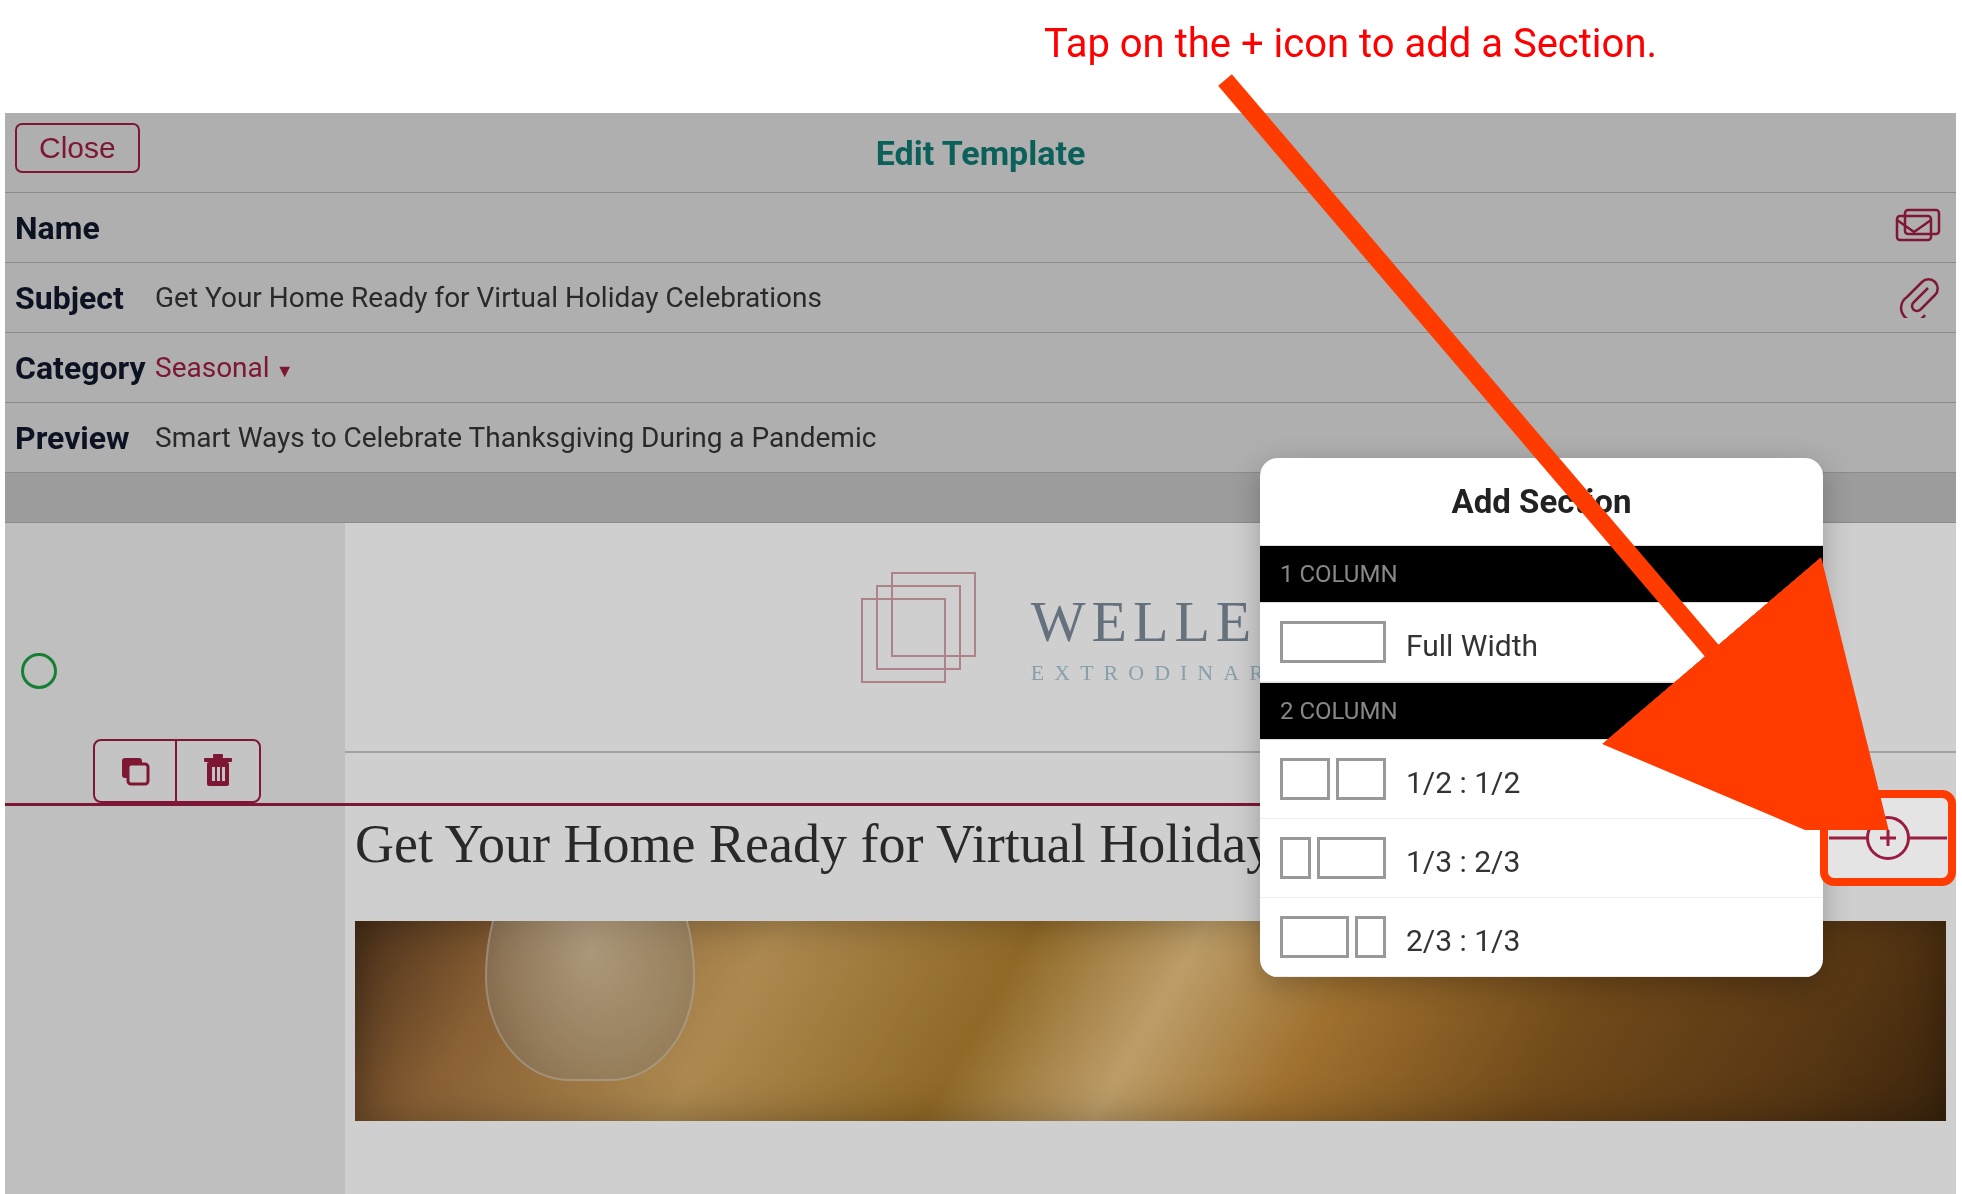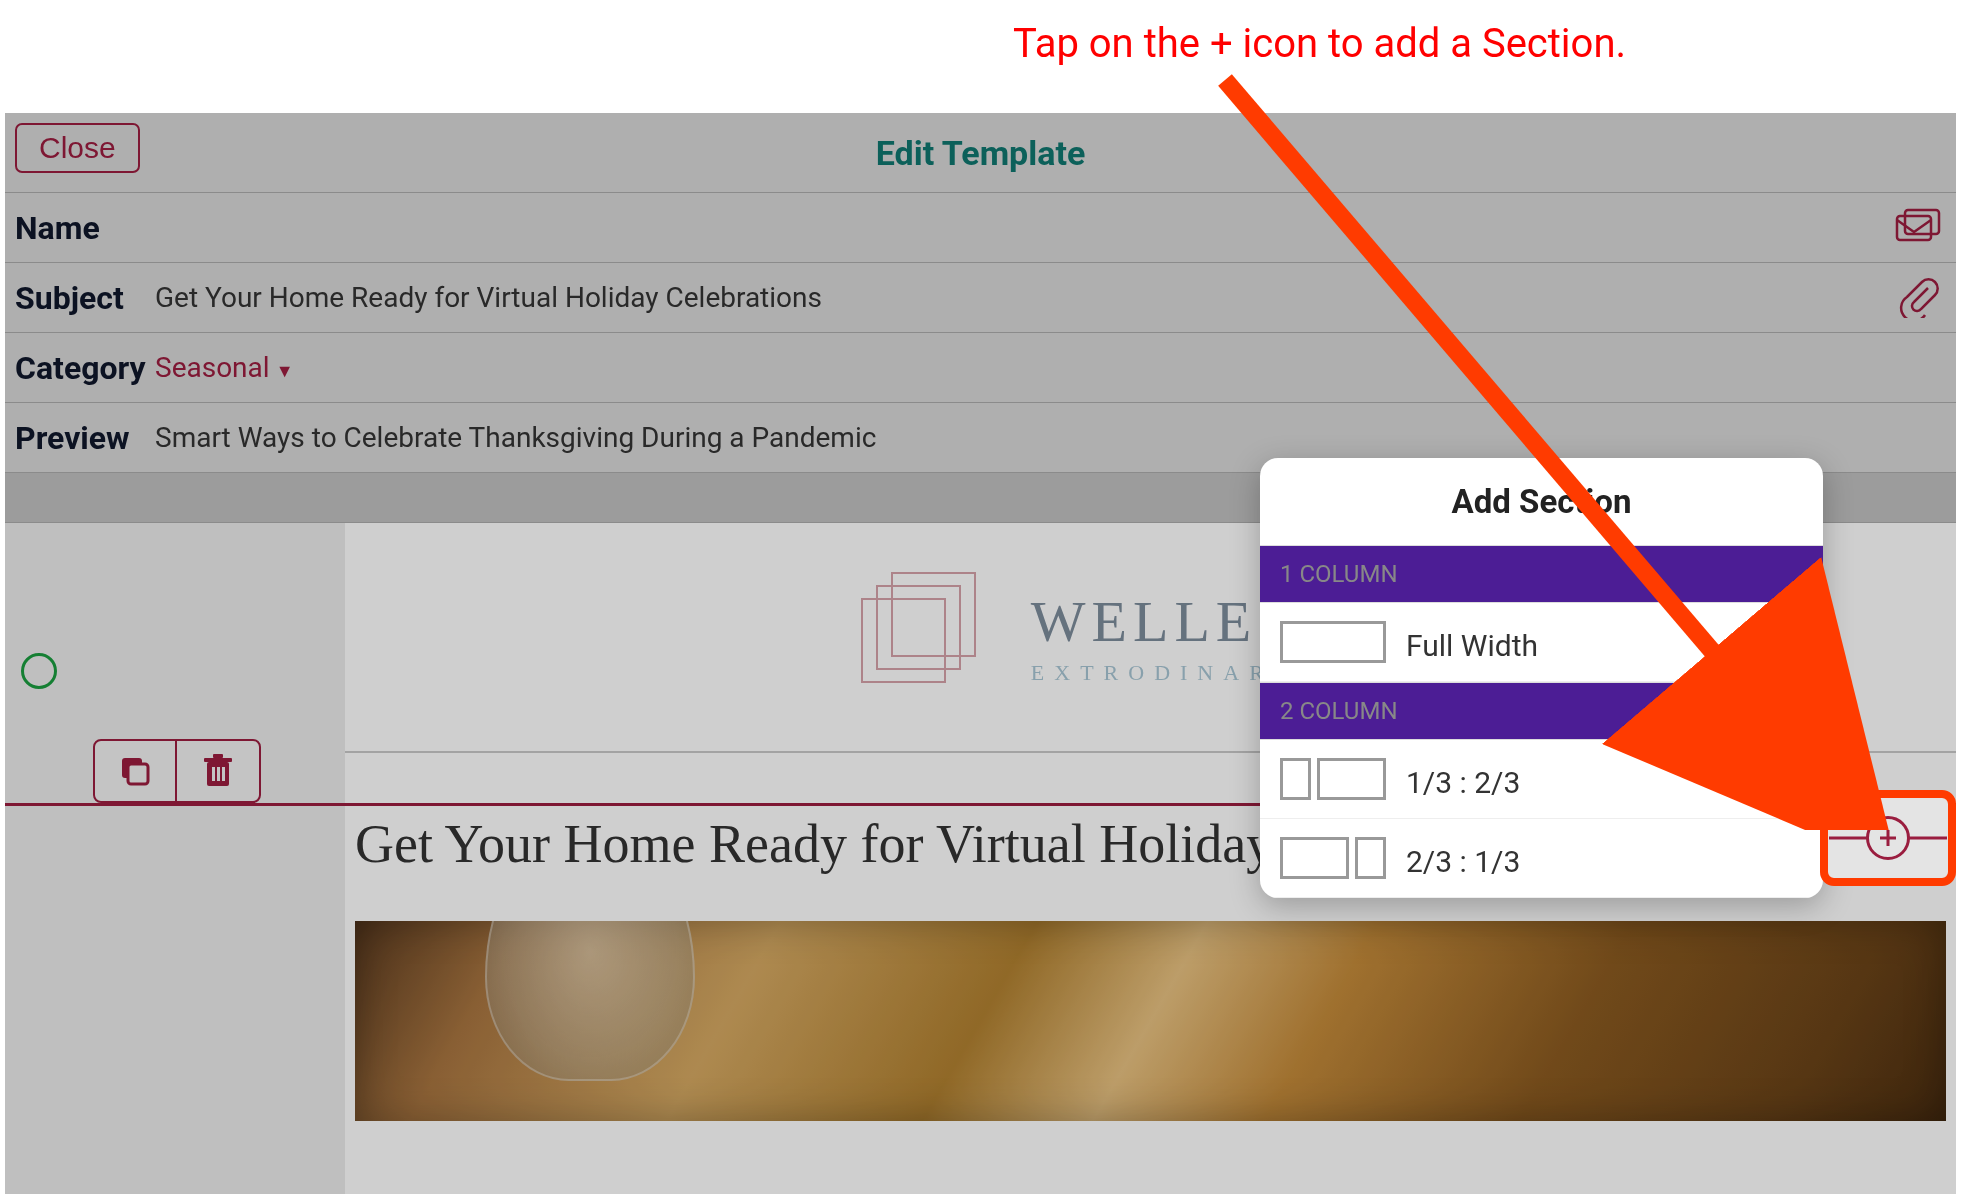--- a/index.html
+++ b/index.html
@@ -11,21 +11,21 @@
       font-family: -apple-system, BlinkMacSystemFont, "Segoe UI", Roboto, Helvetica, Arial, sans-serif;
       width: 1962px;
       height: 1194px;
       background: #fff;
       position: relative;
       overflow: hidden;
     }
     .annotation {
       position: absolute;
       top: 20px;
-      left: 1013px;
+      left: 1044px;
       font-size: 40px;
       color: #ff0000;
       font-weight: 400;
     }
     .app-frame {
       position: absolute;
       top: 102px;
       left: 5px;
       right: 6px;
       bottom: 0;
@@ -237,21 +237,21 @@
       z-index: 50;
     }
     .popover-header {
       text-align: center;
       font-size: 33px;
       font-weight: 700;
       padding: 24px 0;
       color: #222;
     }
     .popover-group-header {
-      background: #4c1d95;
+      background: #000000;
       padding: 14px 20px;
       font-size: 24px;
       color: #888;
       border-top: 1px solid #ddd;
       border-bottom: 1px solid #ddd;
     }
     .popover-item {
       display: flex;
       align-items: flex-end;
       gap: 20px;
@@ -424,20 +424,27 @@
       <div class="popover-group-header">1 COLUMN</div>
       <div class="popover-item">
         <div class="col-preview">
           <div class="col-box" style="width: 106px;"></div>
         </div>
         <span>Full Width</span>
       </div>
       <div class="popover-group-header">2 COLUMN</div>
       <div class="popover-item">
         <div class="col-preview">
+          <div class="col-box" style="width: 50px;"></div>
+          <div class="col-box" style="width: 50px;"></div>
+        </div>
+        <span>1/2 : 1/2</span>
+      </div>
+      <div class="popover-item">
+        <div class="col-preview">
           <div class="col-box" style="width: 30.96px;"></div>
           <div class="col-box" style="width: 69.04px;"></div>
         </div>
         <span>1/3 : 2/3</span>
       </div>
       <div class="popover-item">
         <div class="col-preview">
           <div class="col-box" style="width: 69.04px;"></div>
           <div class="col-box" style="width: 30.96px;"></div>
         </div>

